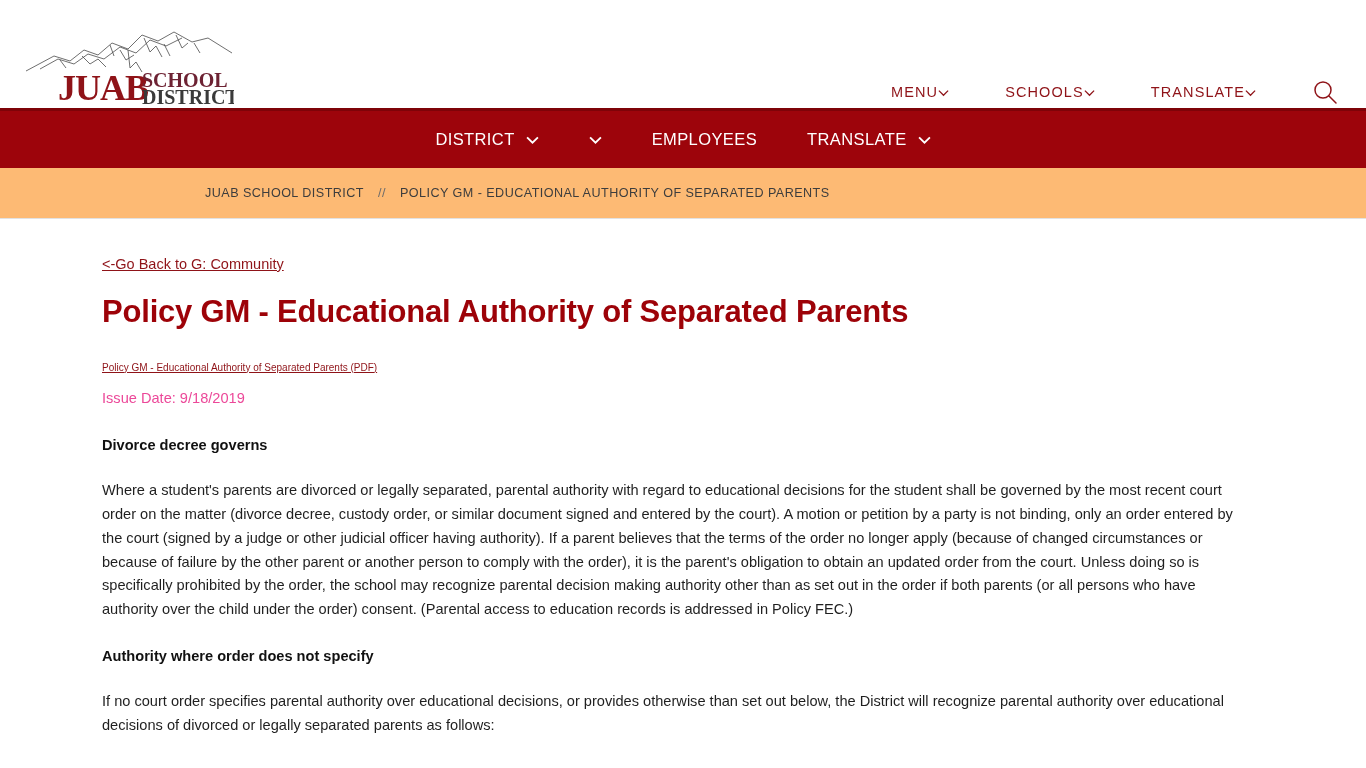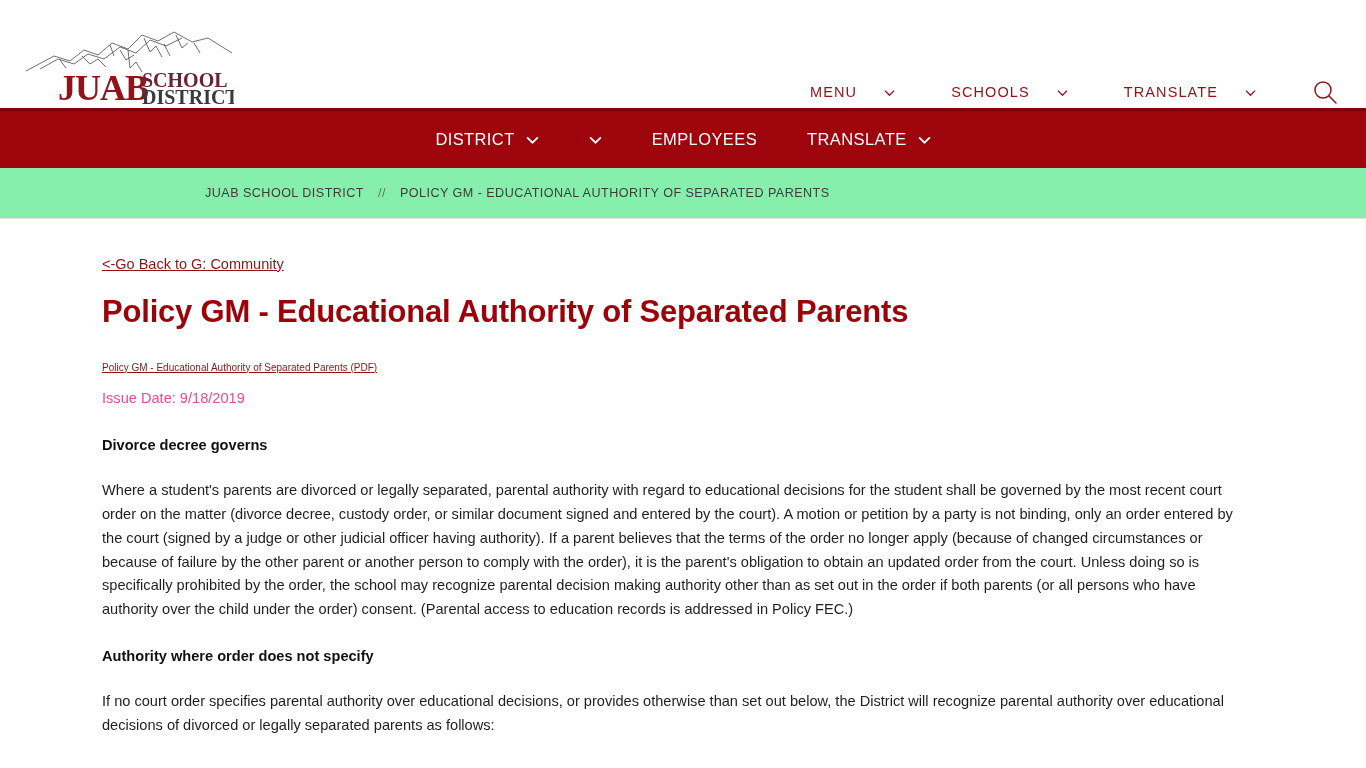--- a/index.html
+++ b/index.html
@@ -36,21 +36,21 @@
 
   .top-nav {
     margin-left: auto;
     display: flex;
     align-items: center;
     padding-right: 26px;
   }
   .top-nav-item {
     display: flex;
     align-items: center;
-    gap: 27px;
+    gap: 0;
     font-size: 14.5px;
     letter-spacing: 1.1px;
     color: #8f1318;
     padding: 8px 0;
     margin-left: 56px;
     cursor: pointer;
     white-space: nowrap;
     font-weight: 400;
   }
   .chev {
@@ -89,21 +89,21 @@
     padding: 0 25px;
     height: 57px;
     line-height: 57px;
     cursor: pointer;
     white-space: nowrap;
   }
   .main-nav-item .chev-w svg { display:block; }
 
   
   .breadcrumb-bar {
-    background: #86efac;
+    background: #fdba74;
     border-bottom: 1px solid #e2e2e2;
     height: 50px;
     display: flex;
     align-items: center;
   }
   .breadcrumb {
     margin-left: 205px;
     display: flex;
     align-items: center;
     font-size: 12.6px;

